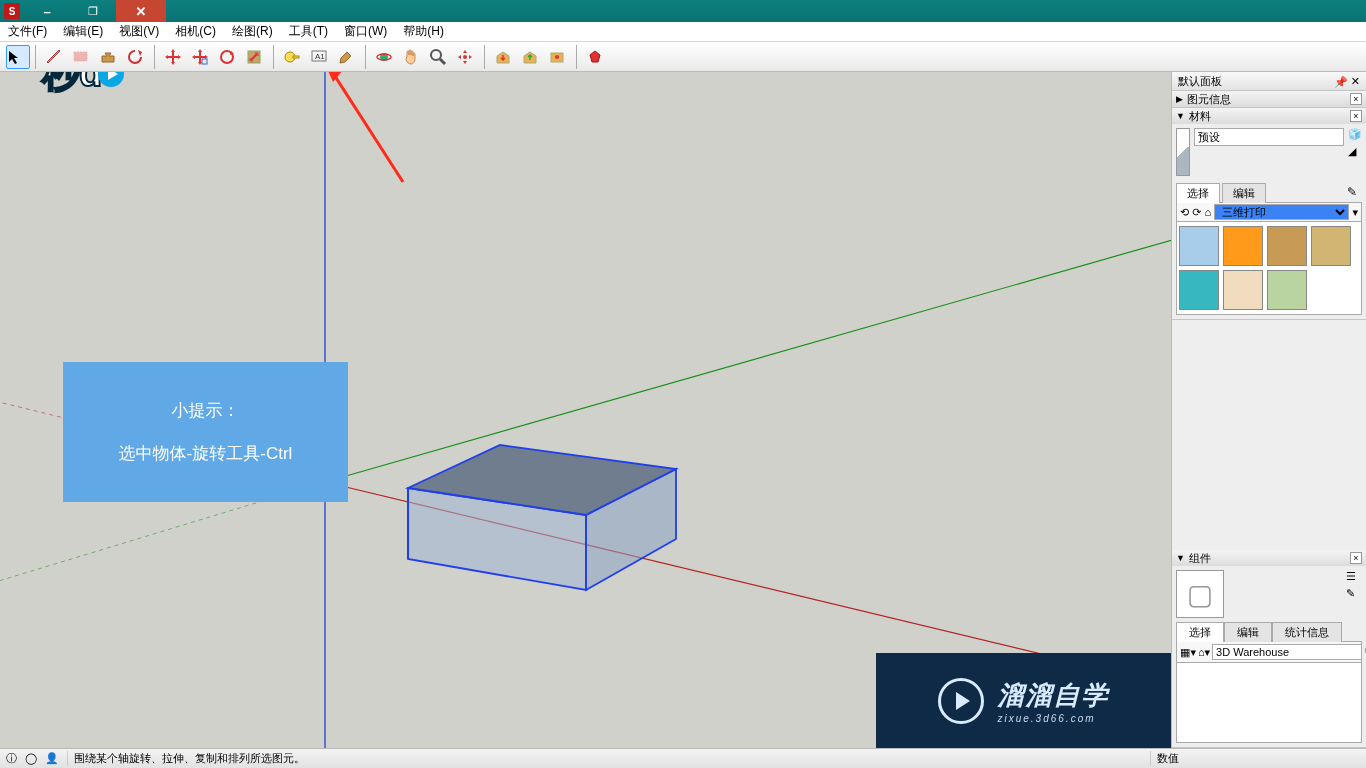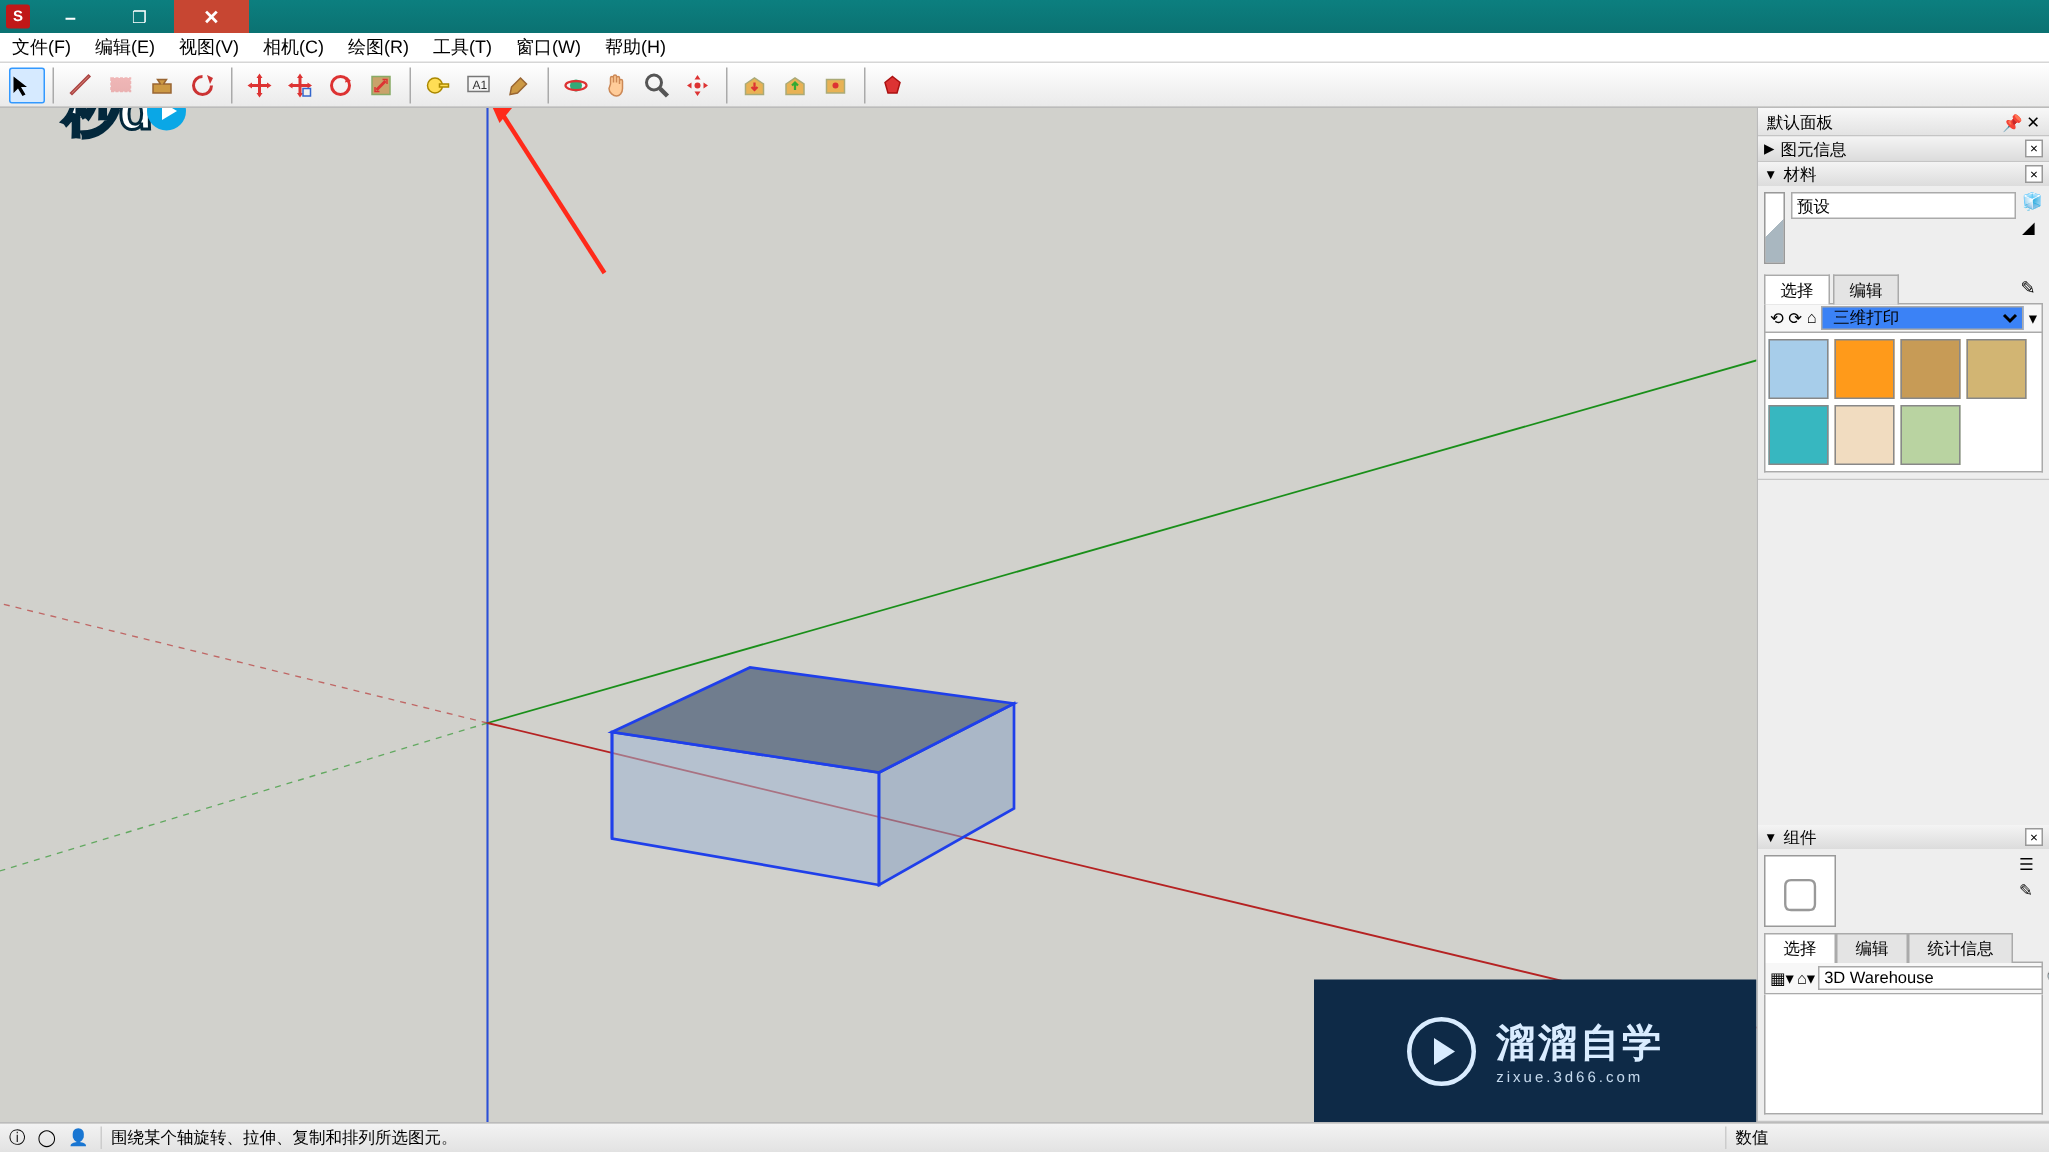--- a/index.html
+++ b/index.html
@@ -71,21 +71,21 @@
 
 
 .watermark { position:absolute; left:42px; top:-24px; font-size:38px; font-weight:800; -webkit-text-stroke:2px #03283c; color:#fff; letter-spacing:-1px; display:flex; align-items:center; }
 .watermark .play { width:26px; height:26px; border-radius:50%; background:#0aa7e6; display:inline-grid; place-items:center; margin:0 -3px; }
 .watermark .play::before { content:""; border-left:10px solid #fff; border-top:6px solid transparent; border-bottom:6px solid transparent; margin-left:3px; }
 .tipbox { position:absolute; left:63px; top:290px; width:285px; height:140px; background:#60a9e6; color:#fff; display:flex; flex-direction:column; align-items:center; justify-content:center; gap:20px; font-size:17px; font-weight:500; }
 .arrow-anno { position:absolute; left:323px; top:-10px; width:90px; height:130px; pointer-events:none; }
 .brand-badge { position:absolute; right:0; bottom:0; width:295px; height:95px; background:#0e2a47; color:#d9ecff; display:flex; align-items:center; justify-content:center; gap:14px; }
 .brand-badge .circ { width:46px; height:46px; border:3px solid #d9ecff; border-radius:50%; display:grid; place-items:center; }
 .brand-badge .circ::before { content:""; border-left:14px solid #d9ecff; border-top:9px solid transparent; border-bottom:9px solid transparent; margin-left:4px; }
-.brand-badge .txt { display:flex; flex-direction:column; }
+.brand-badge .txt { display:flex; flex-direction:column;font-style:italic; }
 .brand-badge .cn { font-size:26px; font-weight:600; letter-spacing:2px; }
 .brand-badge .en { font-size:10px; letter-spacing:2px; opacity:.9; }
 .pin { width:10px; height:10px; display:inline-block;}
 </style>
 </head>
 <body>
 
 <div class="titlebar">
   <div class="app-icon">S</div>
   <div class="win-btn min"></div>
@@ -251,20 +251,24 @@
     <svg class="arrow-anno" viewBox="0 0 90 130">
       <line x1="80" y1="120" x2="8" y2="8" stroke="#ff2a1a" stroke-width="3"></line>
       <polygon points="2,2 20,8 10,20" fill="#ff2a1a"></polygon>
     </svg>
 
     <div class="watermark">
       <span>秒d</span>
         <span class="play"></span>
     </div>
 
+    <div class="tipbox">
+      <div>小提示：</div>
+      <div>选中物体-旋转工具-Ctrl</div>
+    </div>
 
     <div class="brand-badge">
       <div class="circ"></div>
       <div class="txt">
         <div class="cn">溜溜自学</div>
         <div class="en">zixue.3d66.com</div>
       </div>
     </div>
   </div>
 

